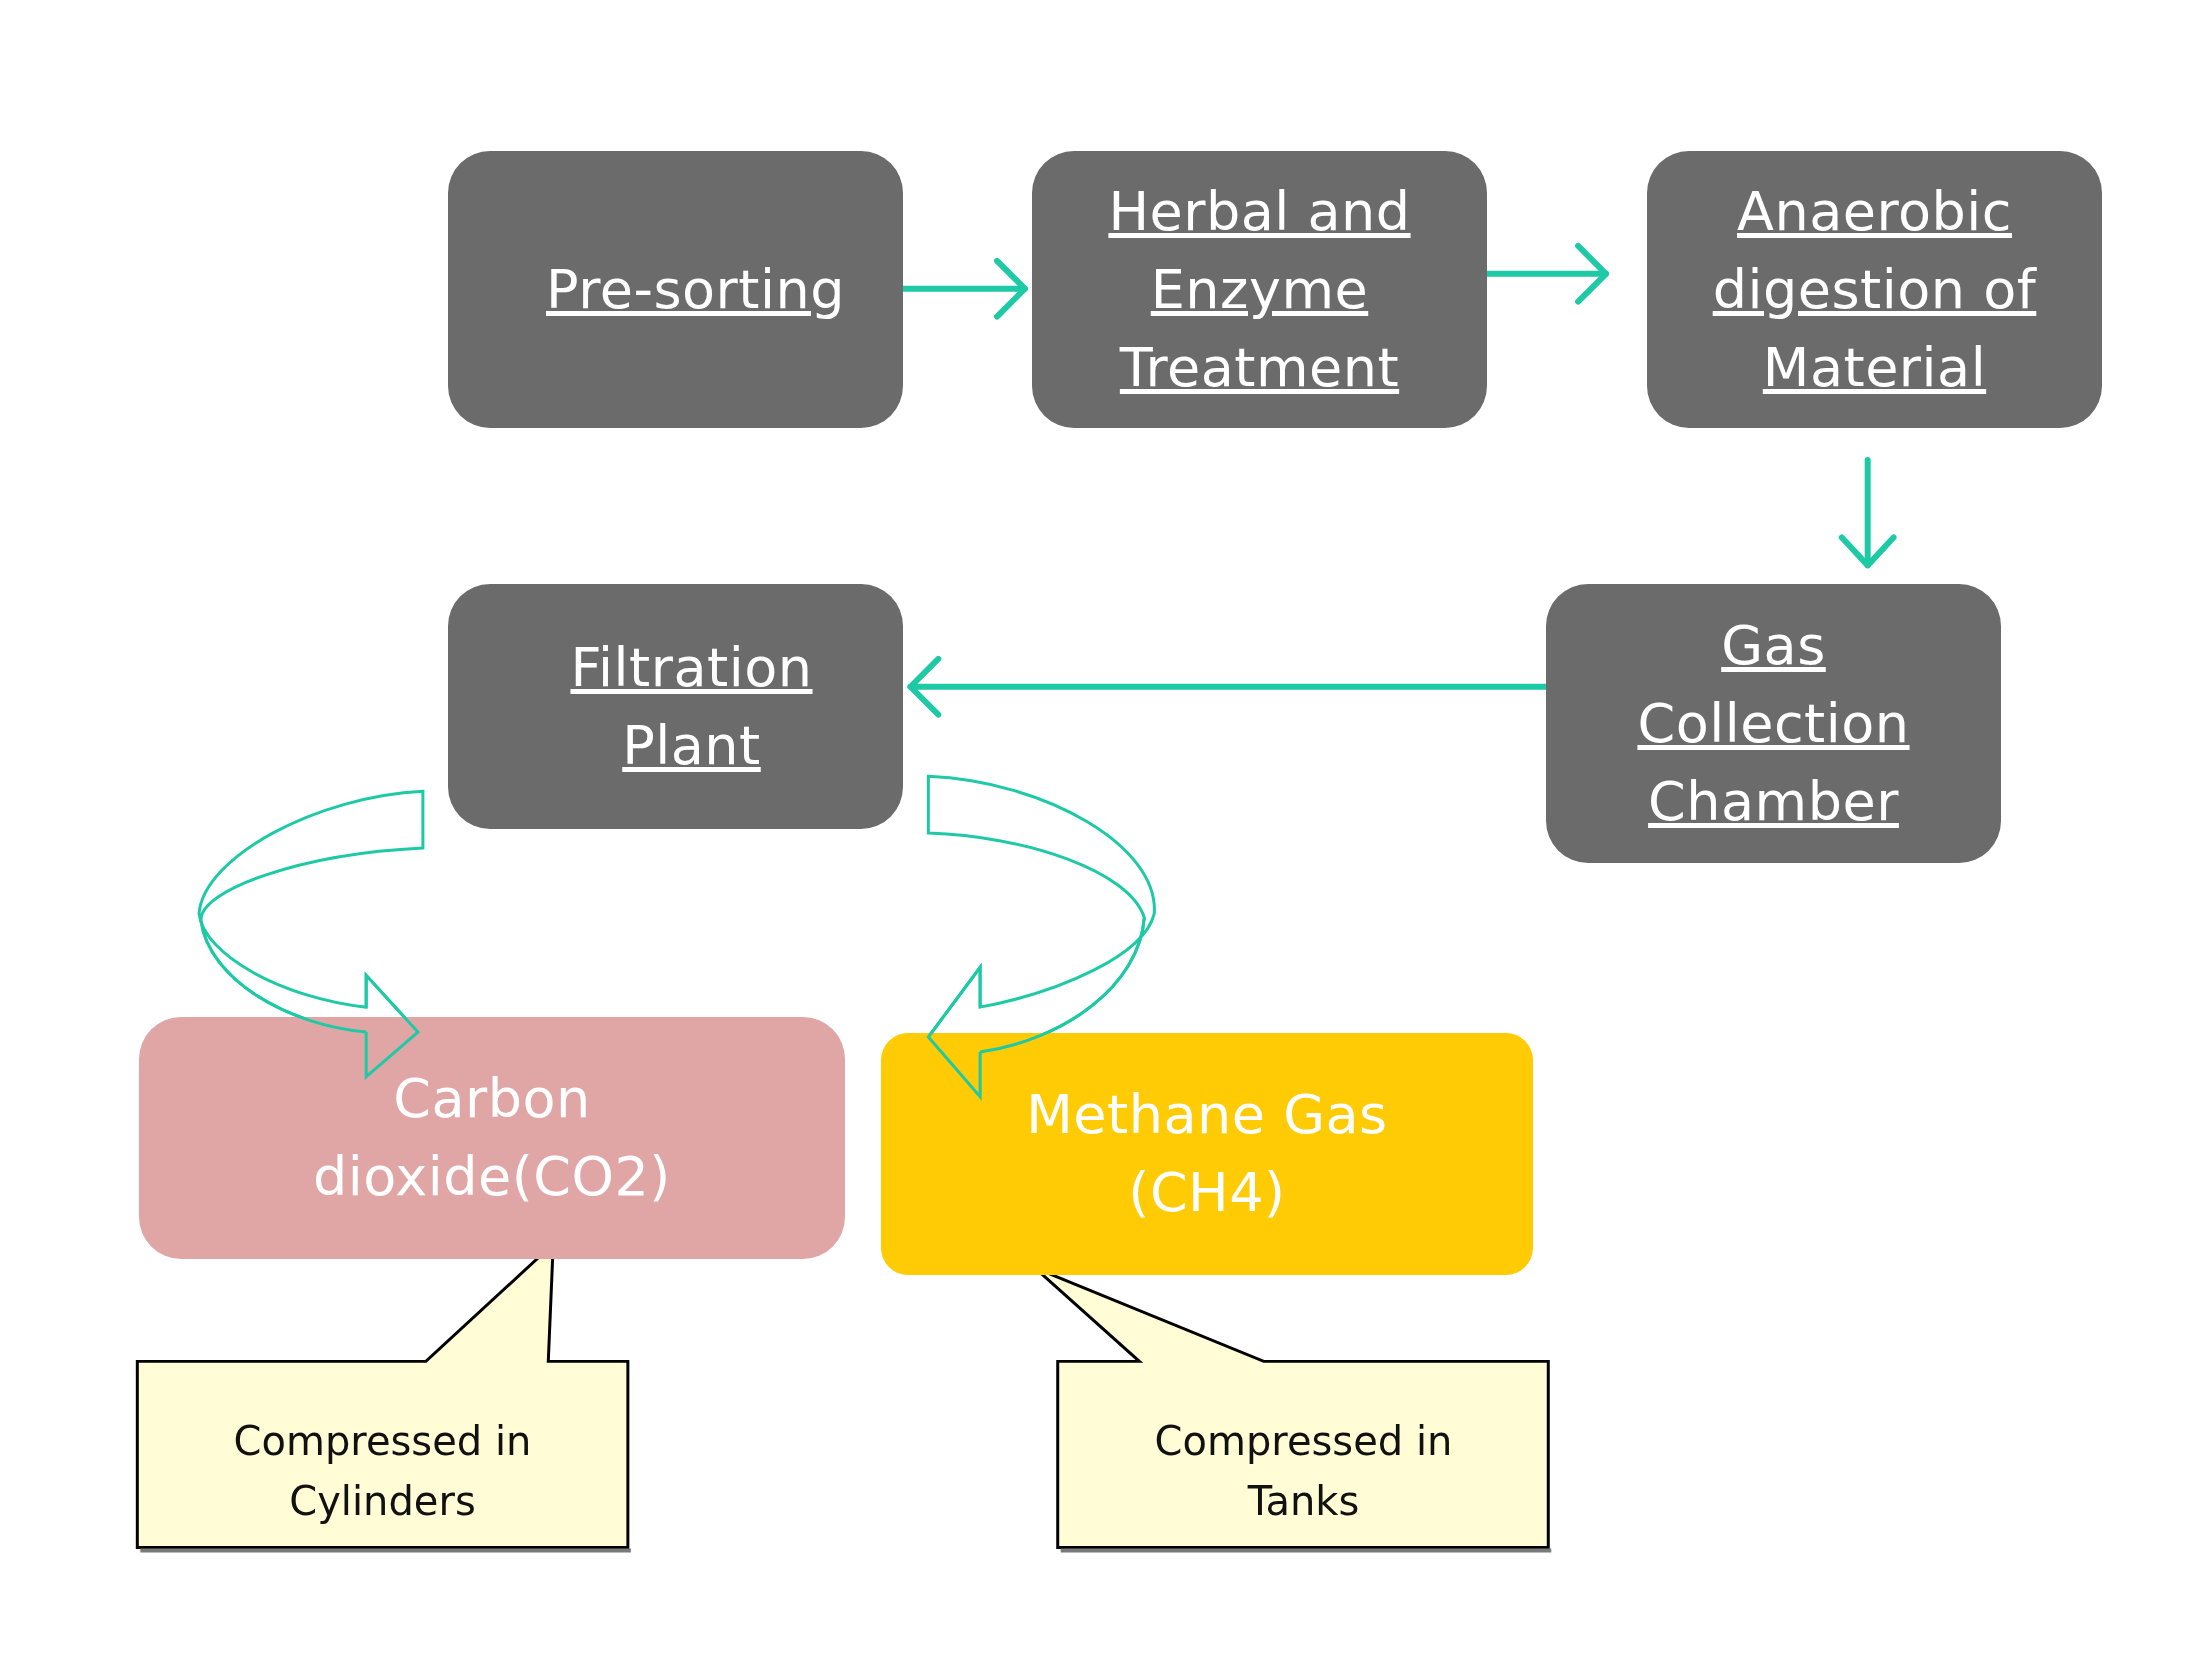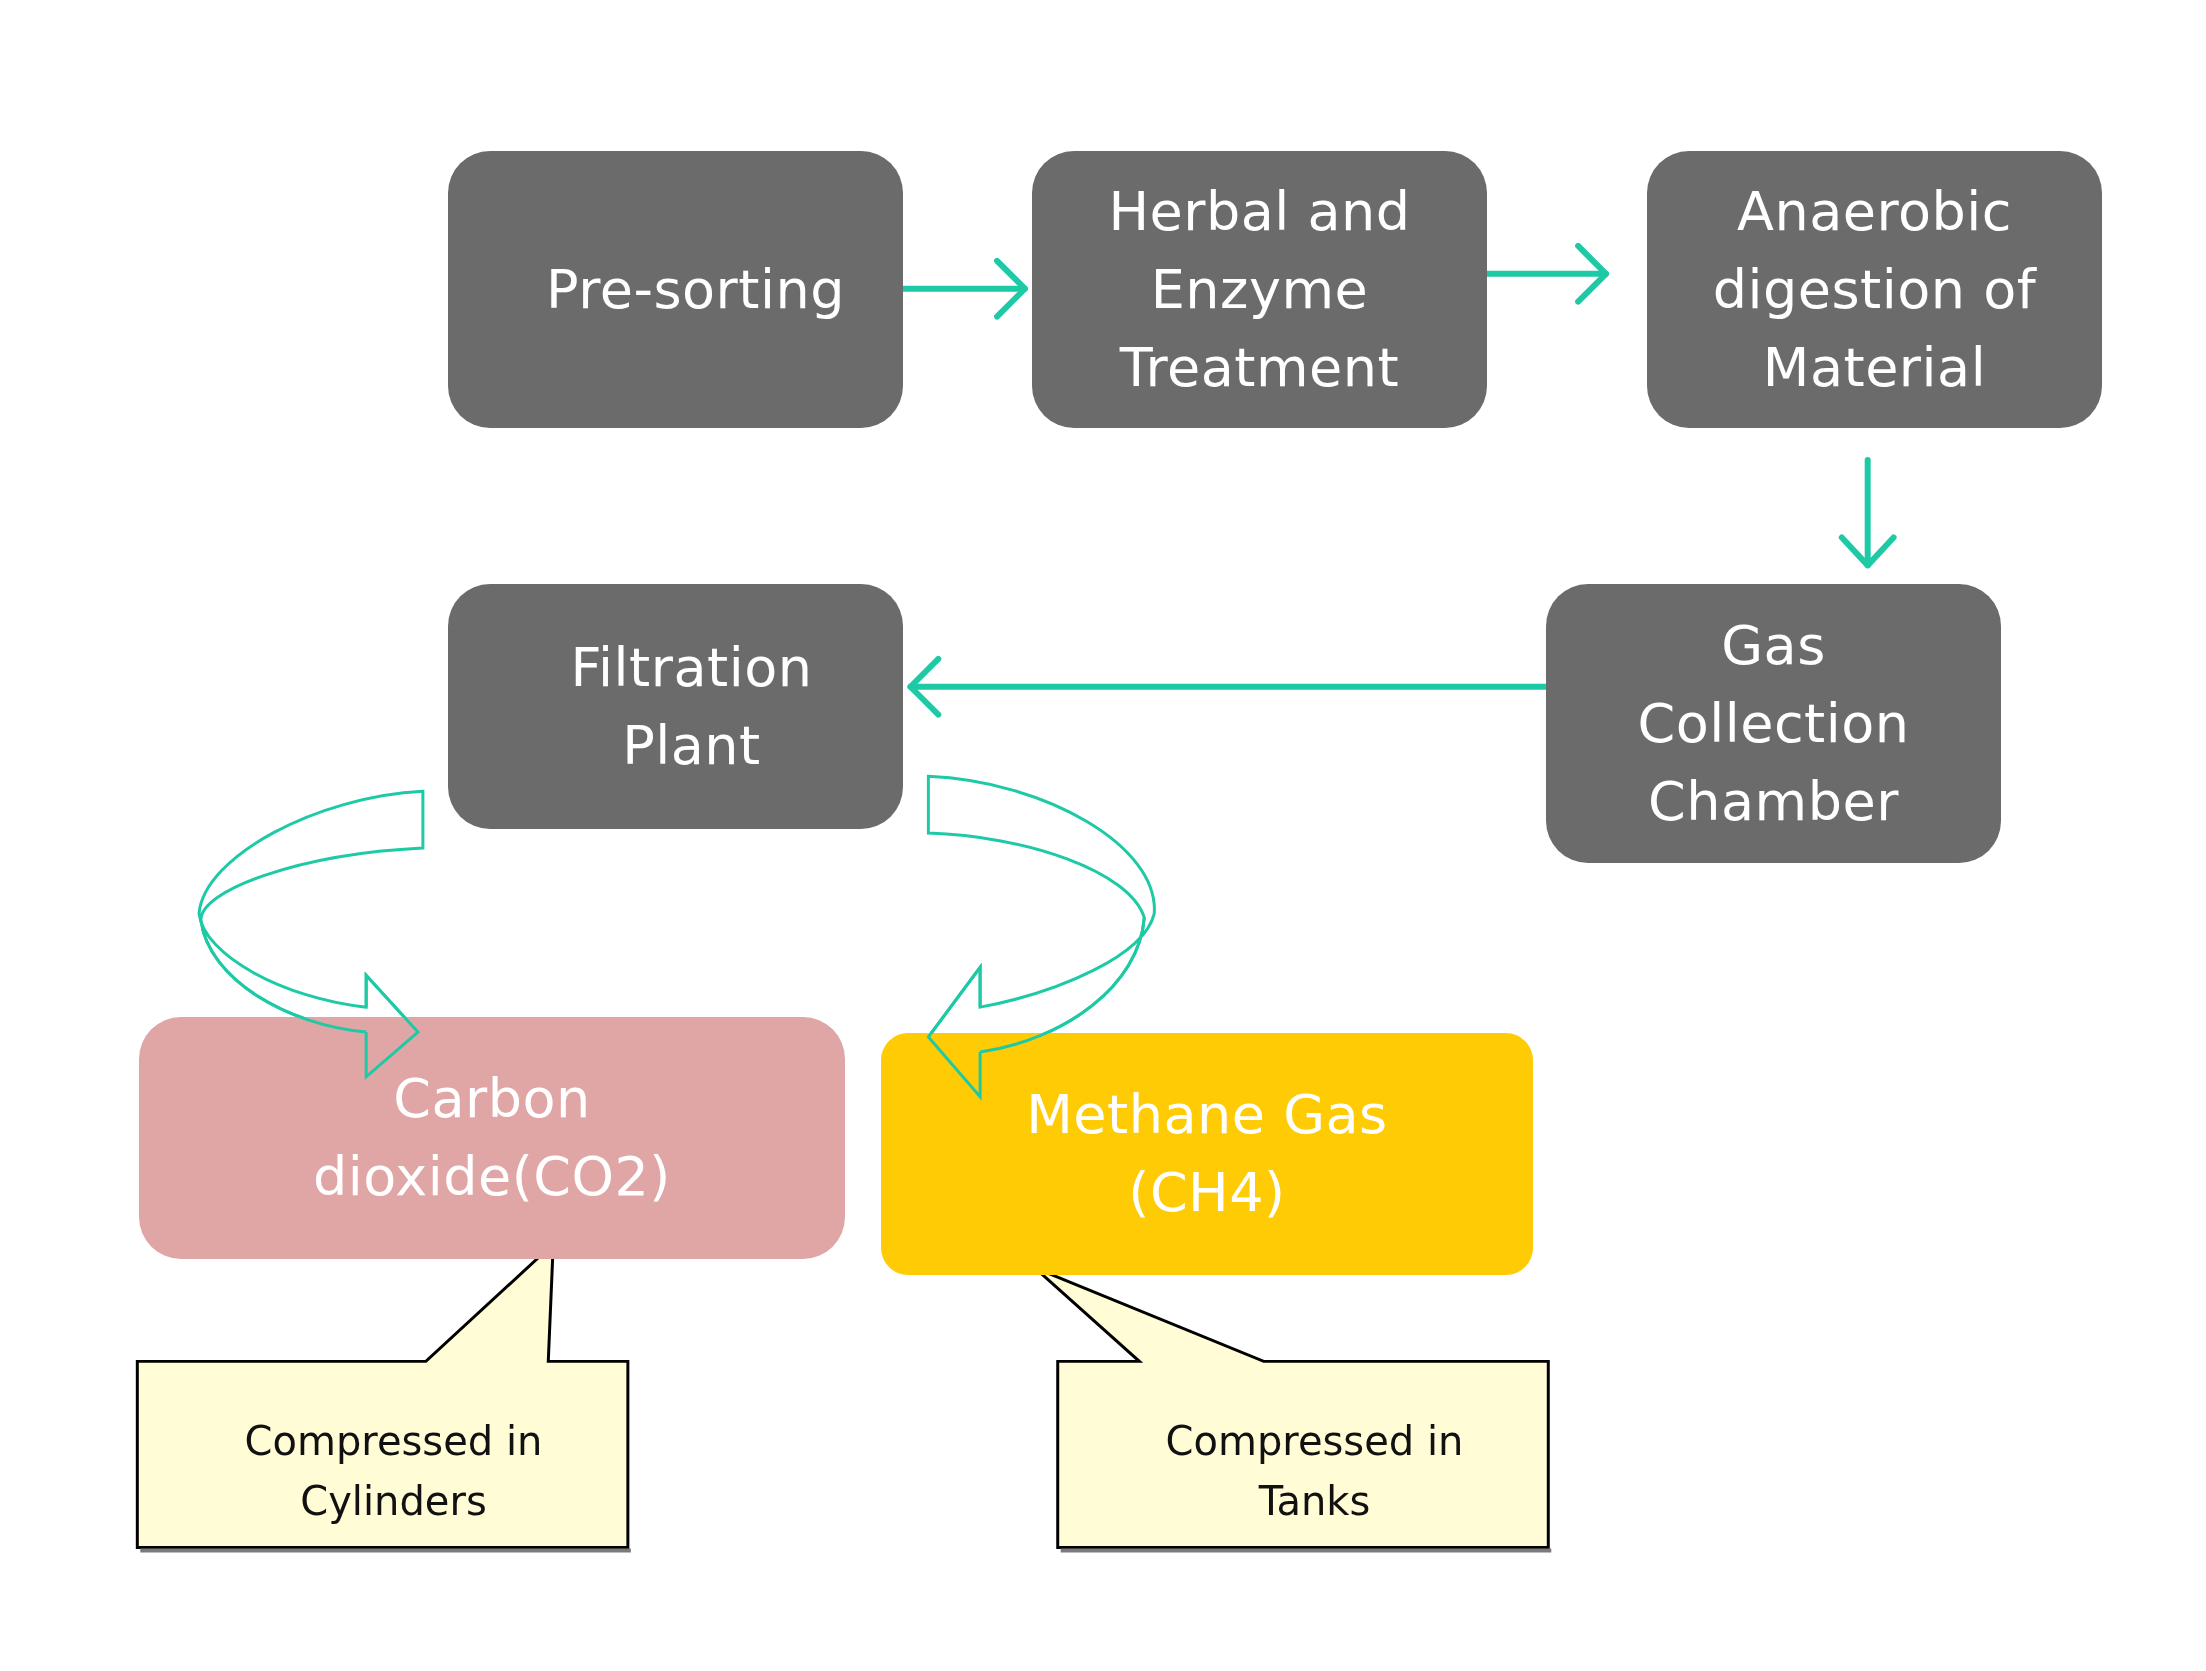--- a/index.html
+++ b/index.html
@@ -1,19 +1,19 @@
 <!DOCTYPE html>
 <html><head>
 <meta charset="utf-8">
 <style>
   html, body { margin: 0; padding: 0; background: #ffffff; }
   #stage { position: relative; width: 2207px; height: 1672px; background: #ffffff; overflow: hidden; font-family: "DejaVu Sans", "Liberation Sans", sans-serif; }
   .node { position: absolute; box-sizing: border-box; border-radius: 42px; display: flex; align-items: center; justify-content: center; text-align: center; color: #ffffff; font-size: 54px; line-height: 78px; white-space: pre-line; letter-spacing: 0.5px; }
-  .node.gray { background: #6b6b6b; }
-  .callout-text { position: absolute; text-align: center; white-space: pre-line; font-size: 40px; line-height: 60px; color: #111111; padding-left: 11px; }
+  .node.gray { background: #6b6b6b; text-decoration: underline; }
+  .callout-text { position: absolute; text-align: center; white-space: pre-line; font-size: 40px; line-height: 60px; color: #111111; }
   svg.layer { position: absolute; left: 0; top: 0; }
 </style>
 </head>
 <body>
 
 <div id="stage">
 
   <svg class="layer" width="2207" height="1672" viewBox="0 0 2218 1680">
 
     <g class="arrow-stroke" fill="none" stroke-width="6" stroke-linecap="round" stroke-linejoin="round" stroke="#1ec9a5">

